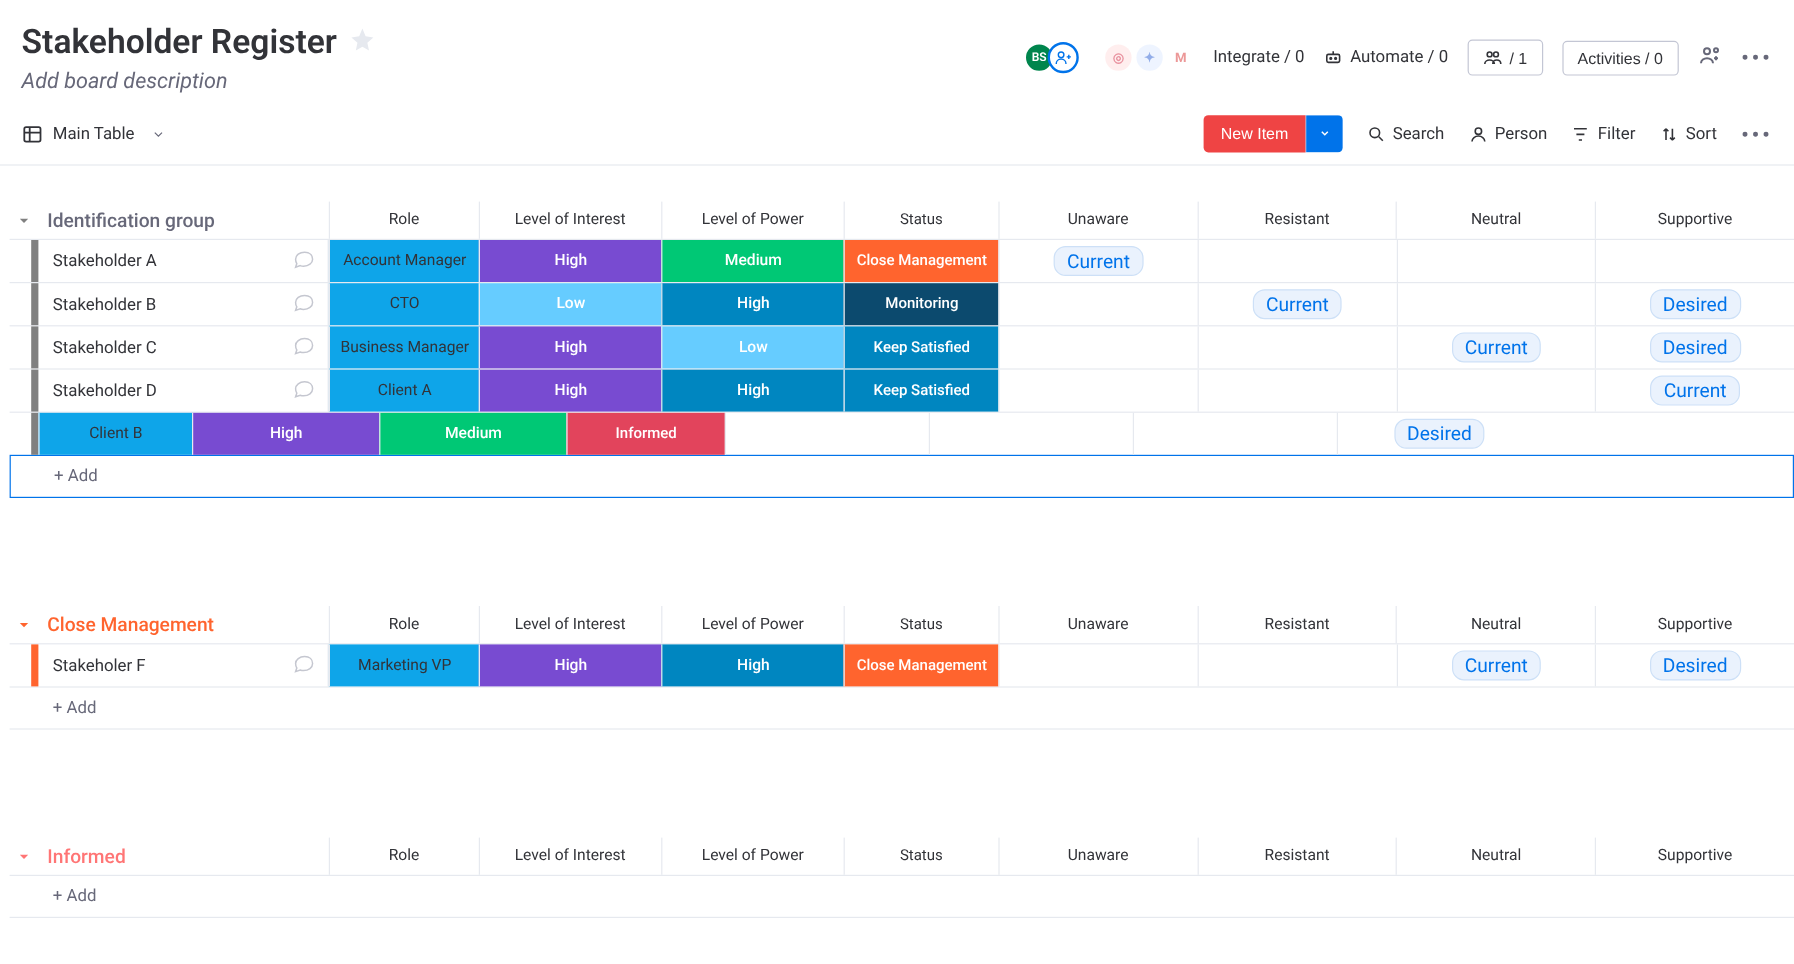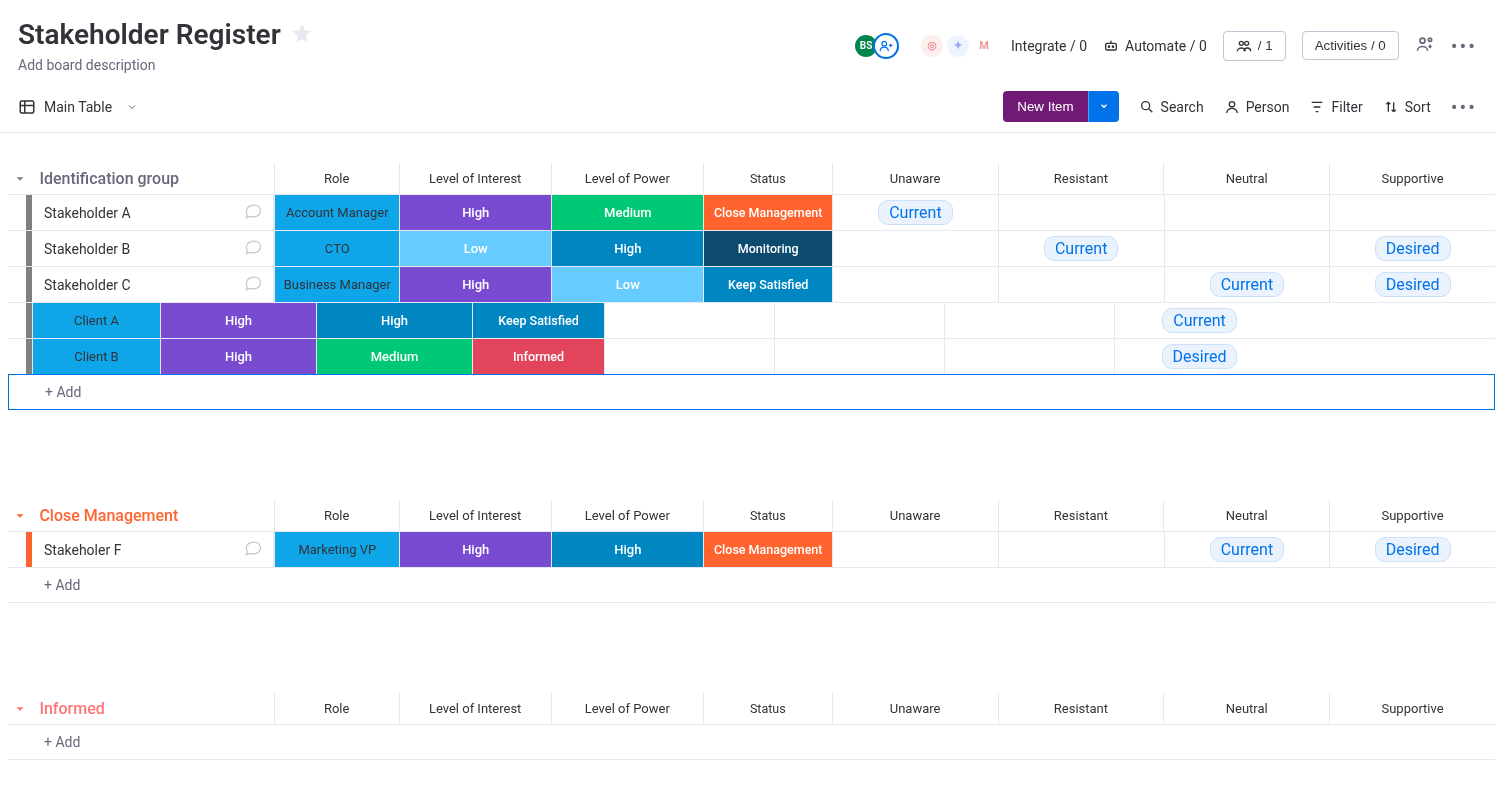--- a/index.html
+++ b/index.html
@@ -2,36 +2,36 @@
 <html><head>
 <meta charset="utf-8">
 <style>
   * { box-sizing: border-box; margin: 0; padding: 0; }
   body { font-family: -apple-system, BlinkMacSystemFont, "Segoe UI", Roboto, Arial, sans-serif; background:#fff; color:#323338; font-size:14px; }
   .header { display:flex; align-items:center; padding:18px 18px 0 18px; justify-content:space-between; }
   .header-left { display:flex; flex-direction:column; gap:6px; }
   .title-row { display:flex; align-items:center; gap:10px; }
   .board-title { font-size:28px; font-weight:600; color:#323338;text-align:center; }
   .star-icon { color:#c5c7d0; cursor:pointer; }
-  .board-desc { font-size:14px; color:#676879; cursor:text; }
+  .board-desc { font-size:18px; color:#676879; cursor:text;font-style:italic; }
   .header-right { display:flex; align-items:center; gap:16px; }
   .avatar-stack { display:flex; align-items:center; }
   .avatar { width:26px; height:26px; border-radius:50%; display:flex; align-items:center; justify-content:center; font-size:10px; font-weight:600; color:#fff; border:2px solid #fff; margin-left:-6px; }
   .avatar.bs { background:#00854d; }
   .avatar.bubble { background:#fff; border:2px solid #0073ea; color:#0073ea; }
   .app-icons { display:flex; gap:4px; opacity:.55; margin-left:6px; }
   .app-ic { width:22px; height:22px; border-radius:50%; display:flex; align-items:center; justify-content:center; font-size:11px; font-weight:700; }
   .hr-link { color:#323338; cursor:pointer; display:flex; align-items:center; gap:6px; }
   .hr-btn { border:1px solid #c3c6d4; border-radius:4px; padding:6px 12px; cursor:pointer; display:flex; align-items:center; gap:6px; color:#323338; background:#fff; }
   .dots { font-size:20px; color:#676879; cursor:pointer; letter-spacing:2px; }
   .subbar { display:flex; align-items:center; justify-content:space-between; padding:18px 18px 10px 18px; border-bottom:1px solid #e6e9ef; }
   .subbar-left { display:flex; align-items:center; gap:8px; color:#323338; cursor:pointer;}
   .subbar-right { display:flex; align-items:center; gap:20px; }
   .new-item { display:flex; align-items:center; }
-  .new-item-btn { background:#701a75; color:#fff; border:none; border-radius:4px 0 0 4px; padding:8px 14px; font-weight:500; cursor:pointer;margin-left:21px; }
+  .new-item-btn { background:#ef4444; color:#fff; border:none; border-radius:4px 0 0 4px; padding:8px 14px; font-weight:500; cursor:pointer;margin-left:21px; }
   .new-item-dd { background:#0073ea; color:#fff; border:none; border-left:1px solid rgba(255,255,255,.3); border-radius:0 4px 4px 0; padding:8px 10px; cursor:pointer; }
   .tool { display:flex; align-items:center; gap:6px; color:#323338; cursor:pointer; }
   .board-area { padding:30px 0 40px 8px; overflow-x:auto; }
   .group { margin-bottom:90px; }
   .group-header { display:flex; align-items:stretch; }
   .collapse-cell { width:24px; display:flex; align-items:center; justify-content:center; }
   .collapse-btn { width:18px; height:18px; border-radius:50%; display:flex; align-items:center; justify-content:center; cursor:pointer; }
   .collapse-btn svg{ display:block;}
   .name-col { width:248px; display:flex; align-items:center; padding:6px 8px; font-size:16px; font-weight:500; }
   .row { display:flex; align-items:stretch; border-top:1px solid #e6e9ef; height:36px; }
@@ -242,20 +242,23 @@
     <div class="cell c-wide">
           <span class="badge">Current</span>
         </div>
     <div class="cell c-wide">
           <span class="badge">Desired</span>
         </div>
   </div>
       <div class="row">
     <div class="spacer-cell"></div>
     <div class="left-marker grp-id-marker"></div>
+    <div class="item-name">Stakeholder D<span class="chat-ic"><svg width="20" height="20" viewBox="0 0 24 24" fill="none" stroke="#c5c7d0" stroke-width="1.5">
+              <path d="M21 12c0 4-4 7-9 7-1.2 0-2.4-.2-3.4-.6L4 20l1.2-3.6C4.4 15.2 4 13.7 4 12c0-4 4-7 9-7s8 3 8 7z"></path>
+            </svg></span></div>
     <div class="cell c-role">Client A</div>
     <div class="cell c-interest" style="background:#784bd1">High</div>
     <div class="cell c-power" style="background:#0086c0">High</div>
     <div class="cell c-status" style="background:#0086c0">Keep Satisfied</div>
     <div class="cell c-wide"></div>
     <div class="cell c-wide"></div>
     <div class="cell c-wide"></div>
     <div class="cell c-wide">
           <span class="badge">Current</span>
         </div>

